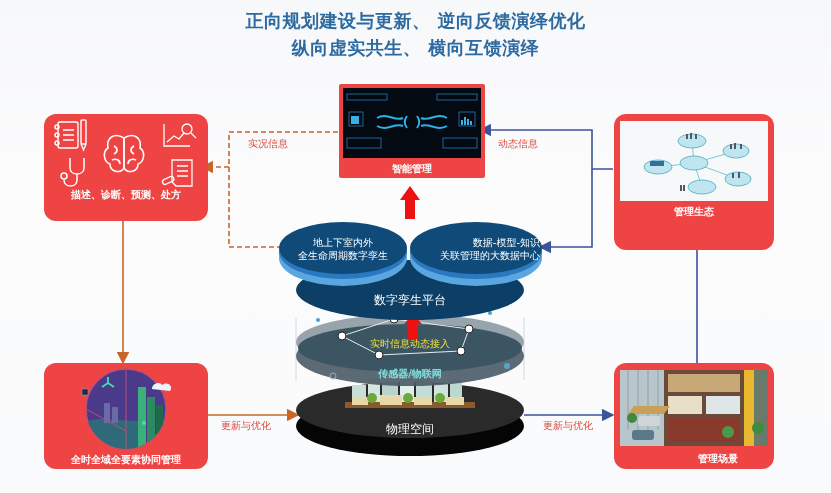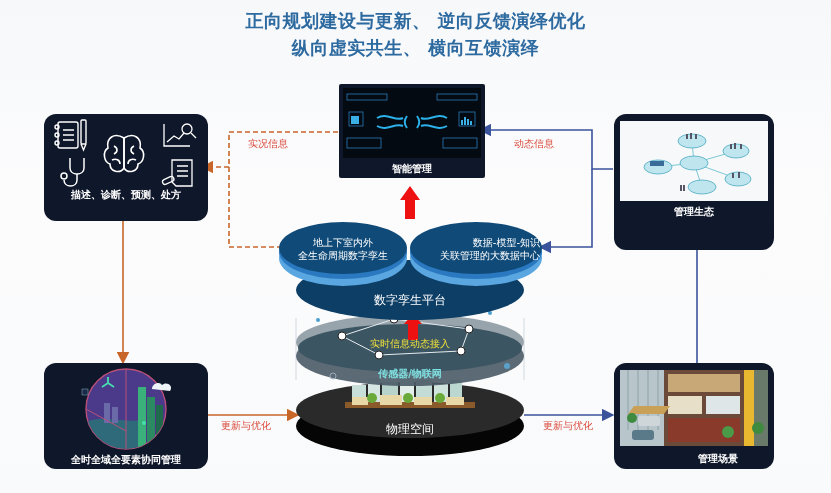--- a/index.html
+++ b/index.html
@@ -9,21 +9,21 @@
     background: linear-gradient(180deg, #f7f8fa 0%, #fcfcfd 40%, #f9fafb 100%);
     font-family: "DejaVu Sans", "Liberation Sans", sans-serif;
   }
   .title {
     position: absolute; left: 0; width: 831px; text-align: center;
     color: #2d6aa0; font-weight: bold; font-size: 18px; letter-spacing: 0.5px;
   }
   .t1 { top: 9px; }
   .t2 { top: 36px; }
   .box {
-    position: absolute; background: #0f172a; border-radius: 12px;
+    position: absolute; background: #ef4444; border-radius: 12px;
     overflow: hidden;
   }
   .box .label {
     position: absolute; left: 0; right: 0; text-align: center;
     color: #ffffff; font-weight: bold; font-size: 10px;
   }
   .img-area { position: absolute; overflow: hidden; }
   .flow-label { position: absolute; color: #d9493a; font-size: 10px; }
   svg { position: absolute; left: 0; top: 0; }
   .disc-text { position: absolute; color: #fff; font-weight: normal; text-align: center; }
@@ -55,21 +55,21 @@
   <path d="M123,221 L123,358" fill="none" stroke="#c8662a" stroke-width="1.6" marker-end="url(#arrOrange)"></path>
 
   <path d="M697,363 L697,227" fill="none" stroke="#3a539b" stroke-width="1.6" marker-end="url(#arrBlue)"></path>
 
   <path d="M208,415 L293,415" fill="none" stroke="#c8662a" stroke-width="1.6" marker-end="url(#arrOrange)"></path>
 
   <path d="M524,415 L608,415" fill="none" stroke="#3a539b" stroke-width="1.6" marker-end="url(#arrBlue)"></path>
 </svg>
 
 <div class="flow-label" style="left:248px; top:137px;">实况信息</div>
-<div class="flow-label" style="left:514px; top:137px;text-align:center;">动态信息</div>
+<div class="flow-label" style="left:498px; top:137px;text-align:center;">动态信息</div>
 <div class="flow-label" style="left:221px; top:419px;">更新与优化</div>
 <div class="flow-label" style="left:543px; top:419px;">更新与优化</div>
 
 <div class="box" style="left:44px; top:114px; width:164px; height:107px;">
   <svg width="164" height="80">
 
     <g stroke="#fff" stroke-width="1.4" fill="none">
       <rect x="14" y="8" width="20" height="26" rx="2"></rect>
       <line x1="19" y1="16" x2="30" y2="16"></line>
         <line x1="19" y1="21" x2="30" y2="21"></line>

